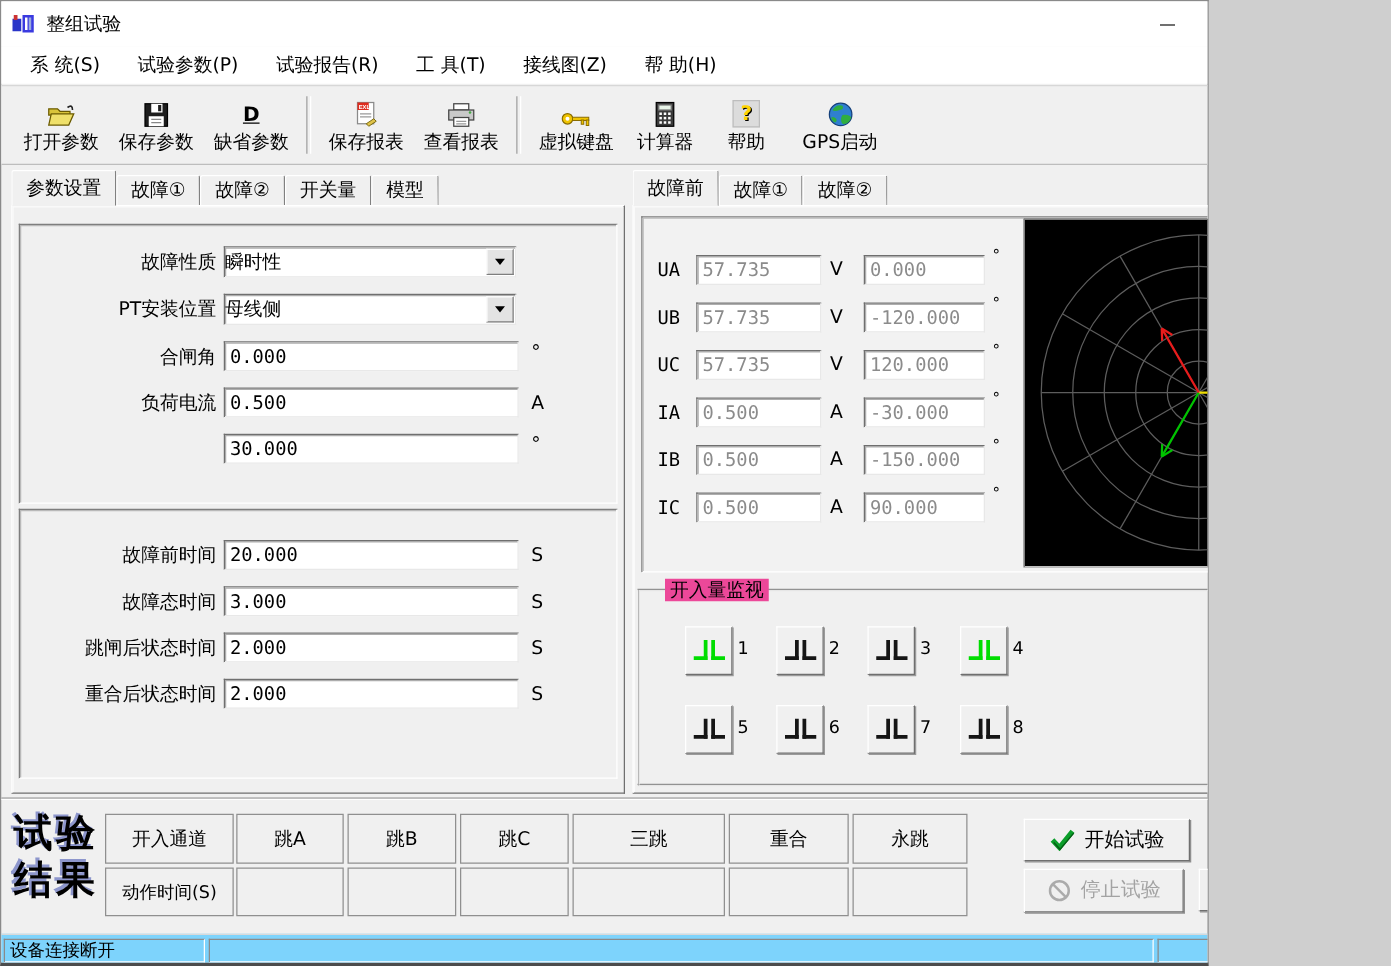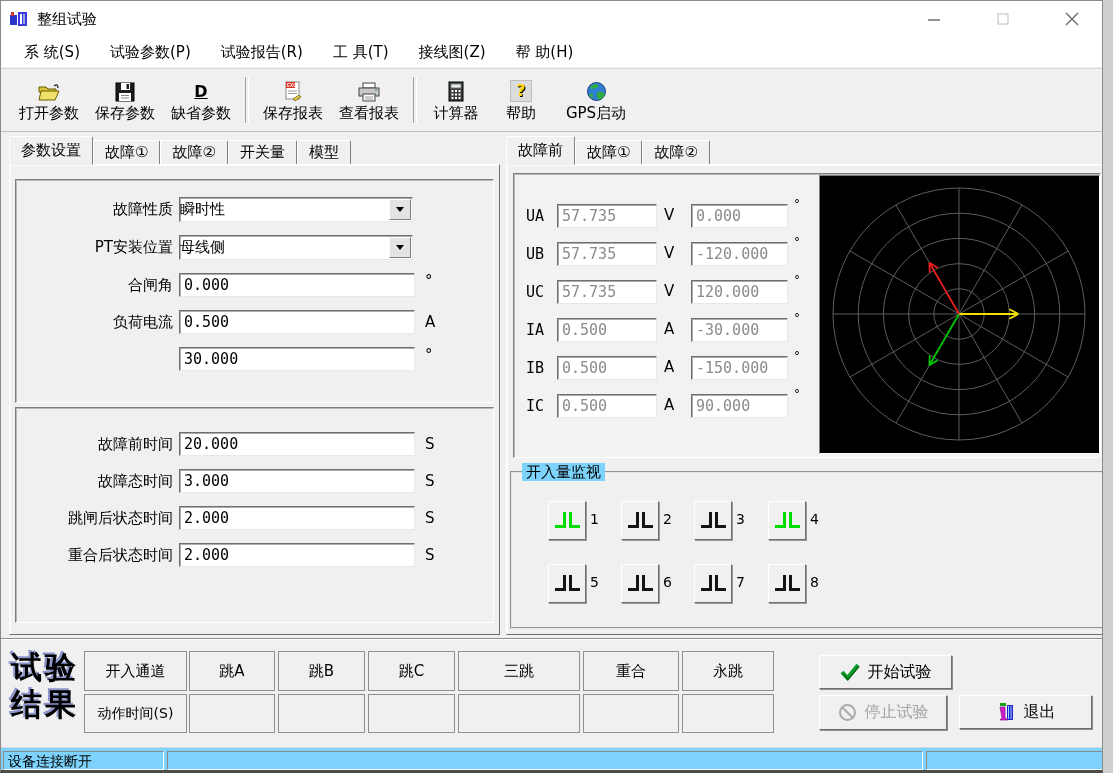--- a/index.html
+++ b/index.html
@@ -1,16 +1,16 @@
 <!DOCTYPE html>
 <html><head>
 <meta charset="utf-8">
 <style>
   html,body{margin:0;padding:0;background:#cfcfcf;}
-  .win{position:relative;width:1103px;height:773px;background:#f0f0f0;
+  .win{position:relative;width:967px;height:773px;background:#f0f0f0;
     border:1px solid #8a8a8a;border-bottom:3px solid #4c4c4c;box-sizing:border-box;
     font-family:"DejaVu Sans","Liberation Sans",sans-serif;font-size:15px;color:#000;overflow:hidden;text-decoration:underline;}
   .abs{position:absolute;}
   
   .titlebar{left:0;top:0;width:100%;height:36px;background:#ffffff;}
   .title-text{left:36px;top:0;line-height:36px;font-size:15px;}
   .wctl{top:4px;width:44px;height:28px;display:flex;align-items:center;justify-content:center;}
   
   .menubar{left:0;top:36px;width:100%;height:30px;background:#ffffff;display:flex;align-items:center;padding-left:8px;box-sizing:border-box;}
   .menu-item{padding:0 15px;line-height:28px;cursor:default;}
@@ -23,21 +23,21 @@
   .ticon{height:22px;display:flex;align-items:flex-end;justify-content:center;}
   .tsep{width:2px;height:46px;border-left:1px solid #9f9f9f;border-right:1px solid #ffffff;margin:0 6px;}
   
   .tab{height:23px;line-height:23px;padding:0 11px;background:#f0f0f0;
     border:1px solid;border-color:#fff #808080 #f0f0f0 #fff;border-radius:2px 2px 0 0;align-self:flex-end;}
   .tab.active{height:27px;line-height:26px;z-index:3;position:relative;}
   .tabstrip{display:flex;}
   .panel{background:#f0f0f0;border:1px solid;border-color:#fff #6f6f6f #6f6f6f #fff;box-shadow:inset 1px 1px 0 #fafafa;}
   .sunkbox{border:1px solid;border-color:#7e7e7e #fff #fff #7e7e7e;box-shadow:inset 1px 1px 0 #b9b9b9;}
   .groupbox{border:2px groove #e6e6e6;}
-  .gb-label{position:absolute;top:-10px;left:10px;background:#7dd3fc;padding:0 4px;line-height:18px;}
+  .gb-label{position:absolute;top:-10px;left:20px;background:#ec4899;padding:0 4px;line-height:18px;}
   
   .flabel{text-align:right;line-height:25px;white-space:nowrap;}
   .tbox{position:absolute;box-sizing:border-box;background:#fff;
     border:1px solid;border-color:#6f6f6f #e8e8e8 #e8e8e8 #6f6f6f;box-shadow:inset 1px 1px 0 #adadad;
     font-family:"DejaVu Sans Mono","Liberation Mono",monospace;font-size:15px;padding:6px 4px;color:#000;outline:none;}
   .tbox.dim{color:#8b8b8b;}
   .combo{box-sizing:border-box;background:#fff;border:1px solid;border-color:#6f6f6f #e8e8e8 #e8e8e8 #6f6f6f;box-shadow:inset 1px 1px 0 #adadad;display:flex;}
   .combo .cval{flex:1;line-height:22px;padding-left:0;}
   .cbtn{width:20px;margin:1px;background:#e3e3e3;border:1px solid;border-color:#fff #7e7e7e #7e7e7e #fff;
     display:flex;align-items:center;justify-content:center;}
@@ -160,20 +160,32 @@
           <rect x="1" y="6" width="20" height="8" fill="#c9c9c9" stroke="#444"></rect>
           <circle cx="18" cy="8" r="1" fill="#4a4"></circle>
           <rect x="5" y="12" width="12" height="7" fill="#fff" stroke="#444"></rect>
           <line x1="7" y1="15" x2="15" y2="15" stroke="#999"></line>
           <line x1="7" y1="17" x2="15" y2="17" stroke="#999"></line>
         </svg>
         </span>
       <span class="tlabel">查看报表</span>
     </div>
     <div class="tsep"></div>
+    <div class="tbtn">
+      <span class="ticon">
+        <svg width="24" height="14" viewBox="0 0 24 14">
+          <circle cx="5" cy="7" r="4.2" fill="#f0c400" stroke="#8a6d00"></circle>
+          <circle cx="5" cy="7" r="1.6" fill="#fff"></circle>
+          <rect x="9" y="5.8" width="13" height="2.6" fill="#f0c400" stroke="#8a6d00" stroke-width="0.8"></rect>
+          <rect x="16" y="8" width="2" height="3.4" fill="#f0c400" stroke="#8a6d00" stroke-width="0.8"></rect>
+          <rect x="20" y="8" width="2" height="4.4" fill="#f0c400" stroke="#8a6d00" stroke-width="0.8"></rect>
+        </svg>
+        </span>
+      <span class="tlabel">虚拟键盘</span>
+    </div>
     <div class="tbtn" style="width:66px">
       <span class="ticon">
         <svg width="16" height="21" viewBox="0 0 16 21">
           <rect x="1" y="1" width="14" height="19" fill="#3b3b3b" stroke="#000"></rect>
           <rect x="3" y="3" width="10" height="4" fill="#e8f4e8" stroke="#777"></rect>
           <g fill="#fff">
             <rect x="3.5" y="9" width="2" height="2"></rect>
               <rect x="7" y="9" width="2" height="2"></rect>
               <rect x="10.5" y="9" width="2" height="2"></rect>
             <rect x="3.5" y="12.5" width="2" height="2"></rect>

